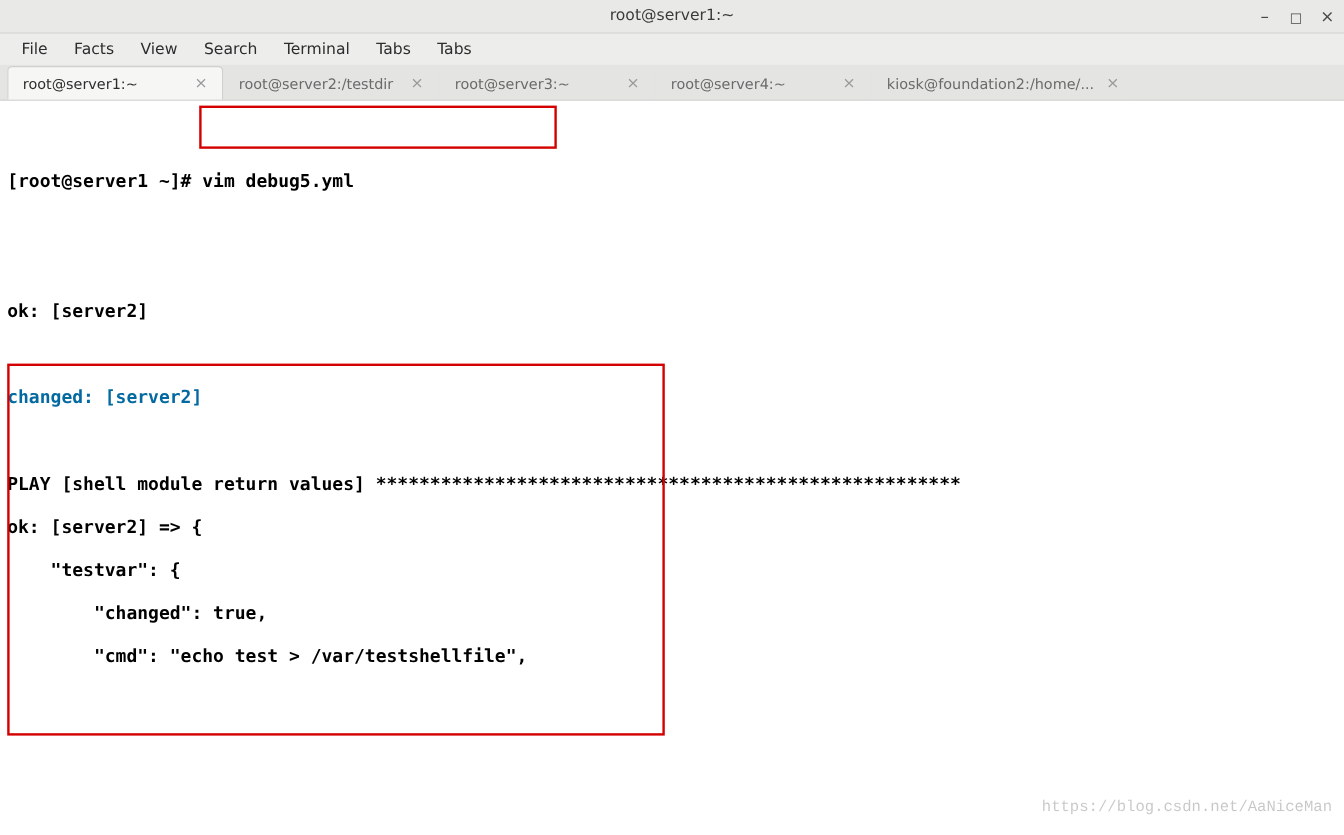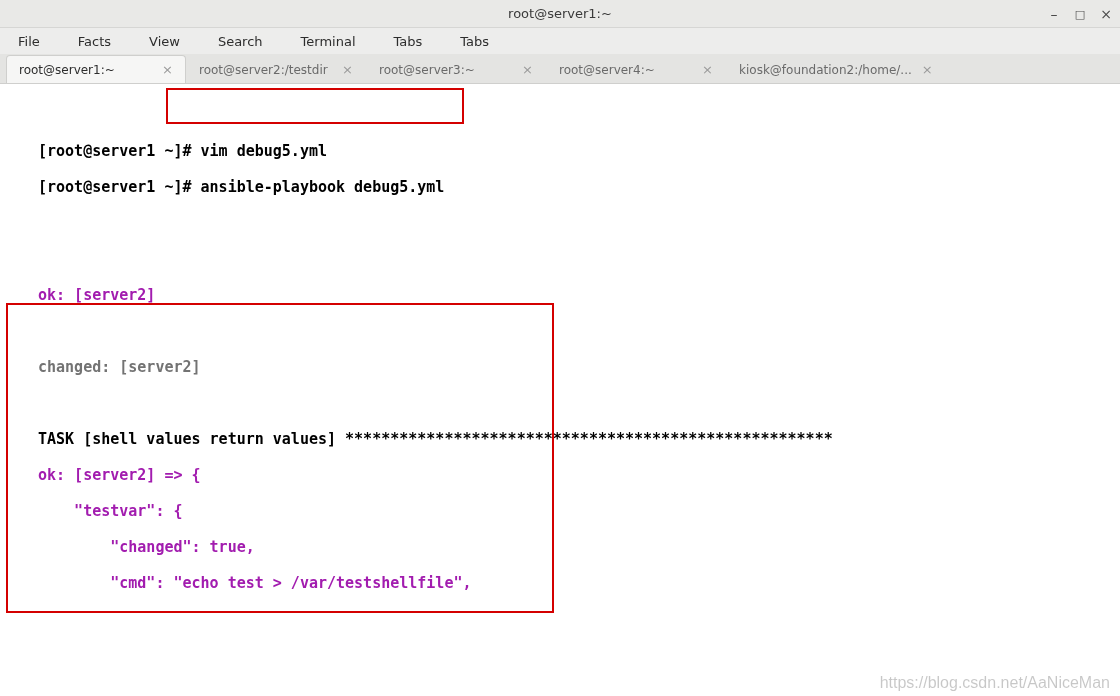--- a/index.html
+++ b/index.html
@@ -40,21 +40,21 @@
     display: inline-flex;
     align-items: center; justify-content: center;
     font-size: 14px;
     cursor: pointer;
   }
   .menubar {
     height: 26px;
     display: flex;
     align-items: center;
     padding: 0 8px;
-    gap: 18px;
+    gap: 2px;
     background: #ededec;
   }
   .menubar .menu-item {
     padding: 3px 10px;
     font-size: 13px;
     color: #2d2d2d;
     border-radius: 3px;
   }
   .tabbar {
     height: 30px;
@@ -101,23 +101,23 @@
     width: 100%;
     height: calc(696px - 28px - 26px - 30px);
     padding: 4px 6px 6px 6px;
     font-family: "DejaVu Sans Mono","Liberation Mono",monospace;
     font-size: 15px;
     line-height: 18px;
     white-space: pre;
     position: relative;
     font-weight: 600;
   }
-  .term .line { display: block; height: 18px; margin-left: 32px; }
-  .c-green { color: #a21caf; }
-  .c-orange { color: #737373; text-align: right; }
+  .term .line { display: block; height: 18px; }
+  .c-green { color: #000000; }
+  .c-orange { color: #0369a1; text-align: right; }
   .c-black { color: #000000; }
   .red-box1 {
     position: absolute;
     left: 166px;
     top: 4px;
     width: 298px;
     height: 36px;
     border: 2px solid #d40000;
     pointer-events: none;
   }
@@ -126,23 +126,23 @@
     left: 6px;
     top: 219px;
     width: 548px;
     height: 310px;
     border: 2px solid #d40000;
     pointer-events: none;
   }
   .watermark {
     position: absolute;
     right: 10px;
-    bottom: 4px;
-    font-family: Liberation Sans, sans-serif;
-    font-size: 16px;
+    bottom: 14px;
+    font-family: Liberation Mono, monospace;
+    font-size: 13px;
     color: rgba(0,0,0,0.22);
     font-weight: 400;
     pointer-events: none;
   }
 </style>
 </head>
 <body>
 
 <div class="titlebar">
   <span class="title">root@server1:~</span>
@@ -183,28 +183,27 @@
   <div class="tab">
     <span class="tab-label">kiosk@foundation2:/home/...</span>
     <span class="tab-close">×</span>
   </div>
 </div>
 
 <div class="term">
 <div class="red-box1"></div>
 <div class="red-box2"></div>
 <span class="line"><span class="c-black">[root@server1 ~]#</span><span class="c-black"> vim debug5.yml</span></span>
-<span class="line"><span class="c-black">[root@server1 ~]#</span><span class="c-black"> ansible-playbook debug5.yml</span></span>
 <span class="line"></span>
 <span class="line"></span>
 <span class="line c-green">ok: [server2]</span>
 <span class="line"></span>
 <span class="line"><span class="c-orange">changed: </span><span class="c-orange">[server2]</span></span>
 <span class="line"></span>
-<span class="line c-black">TASK [shell values return values] ******************************************************</span>
+<span class="line c-black">PLAY [shell module return values] ******************************************************</span>
 <span class="line c-green">ok: [server2] =&gt; {</span>
 <span class="line c-green">    "testvar": {</span>
 <span class="line c-green">        "changed": true,</span>
 <span class="line c-green">        "cmd": "echo test &gt; /var/testshellfile",</span>
 
 
 
 
 
 

